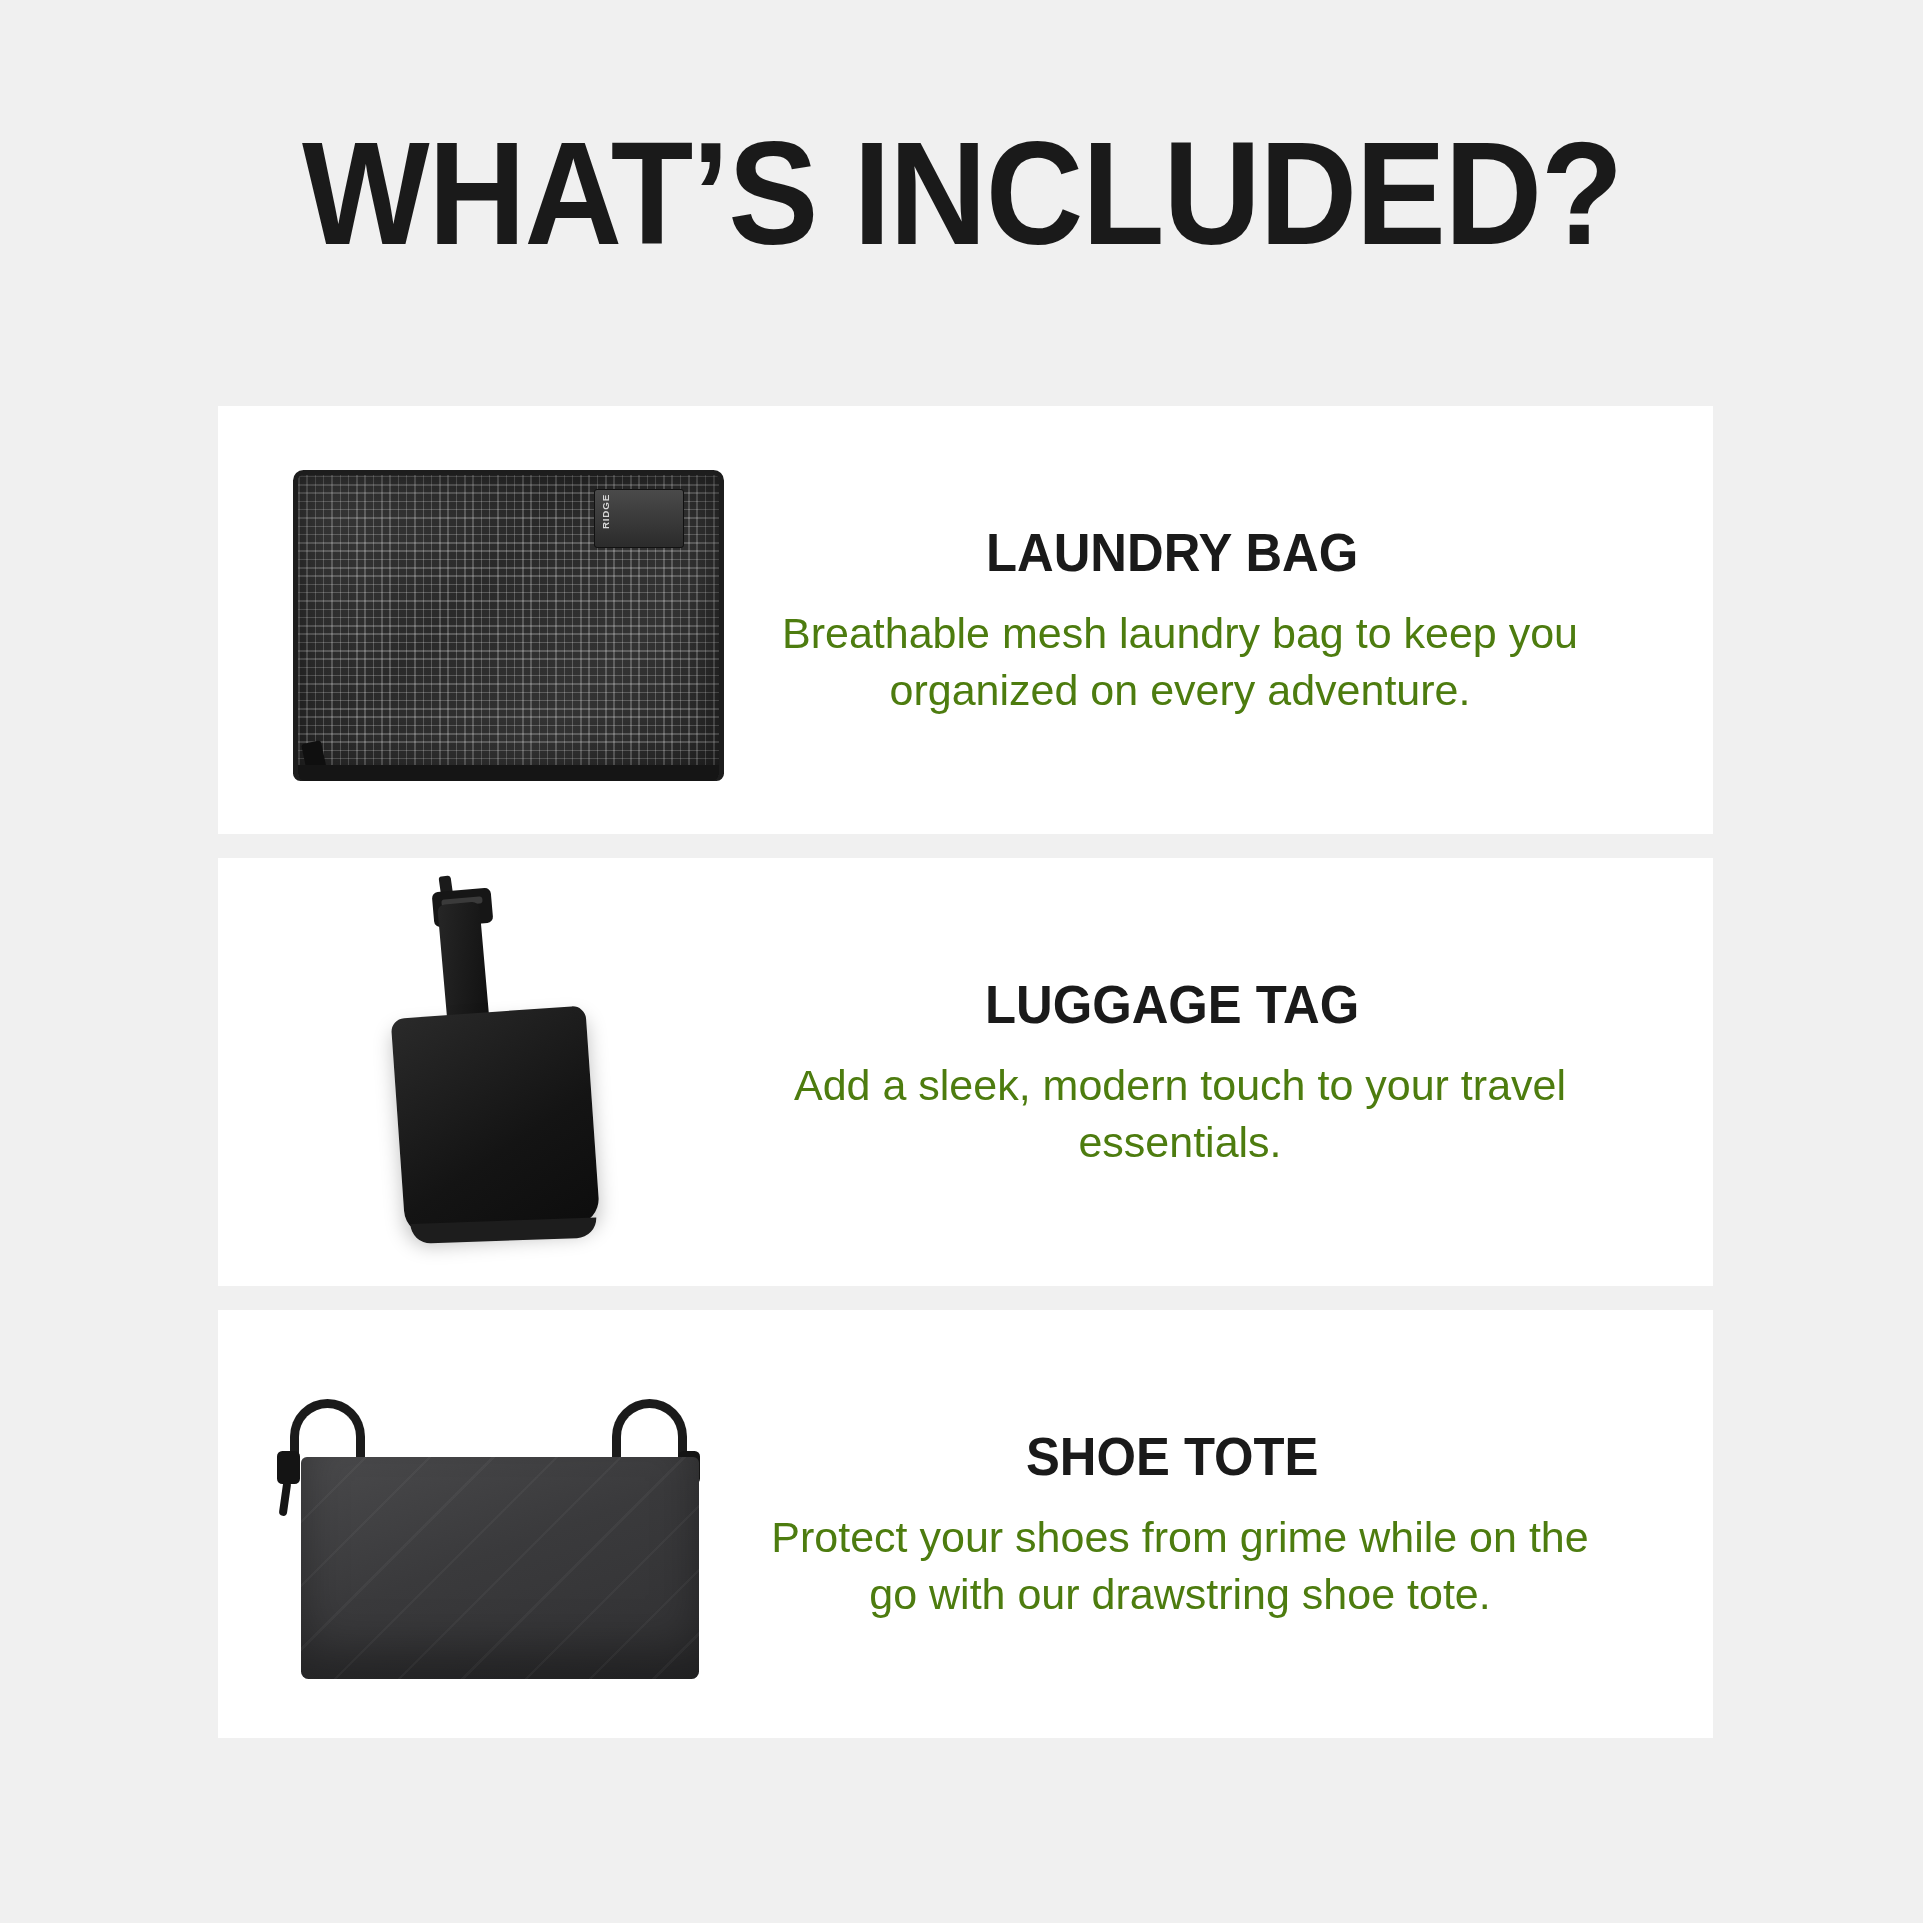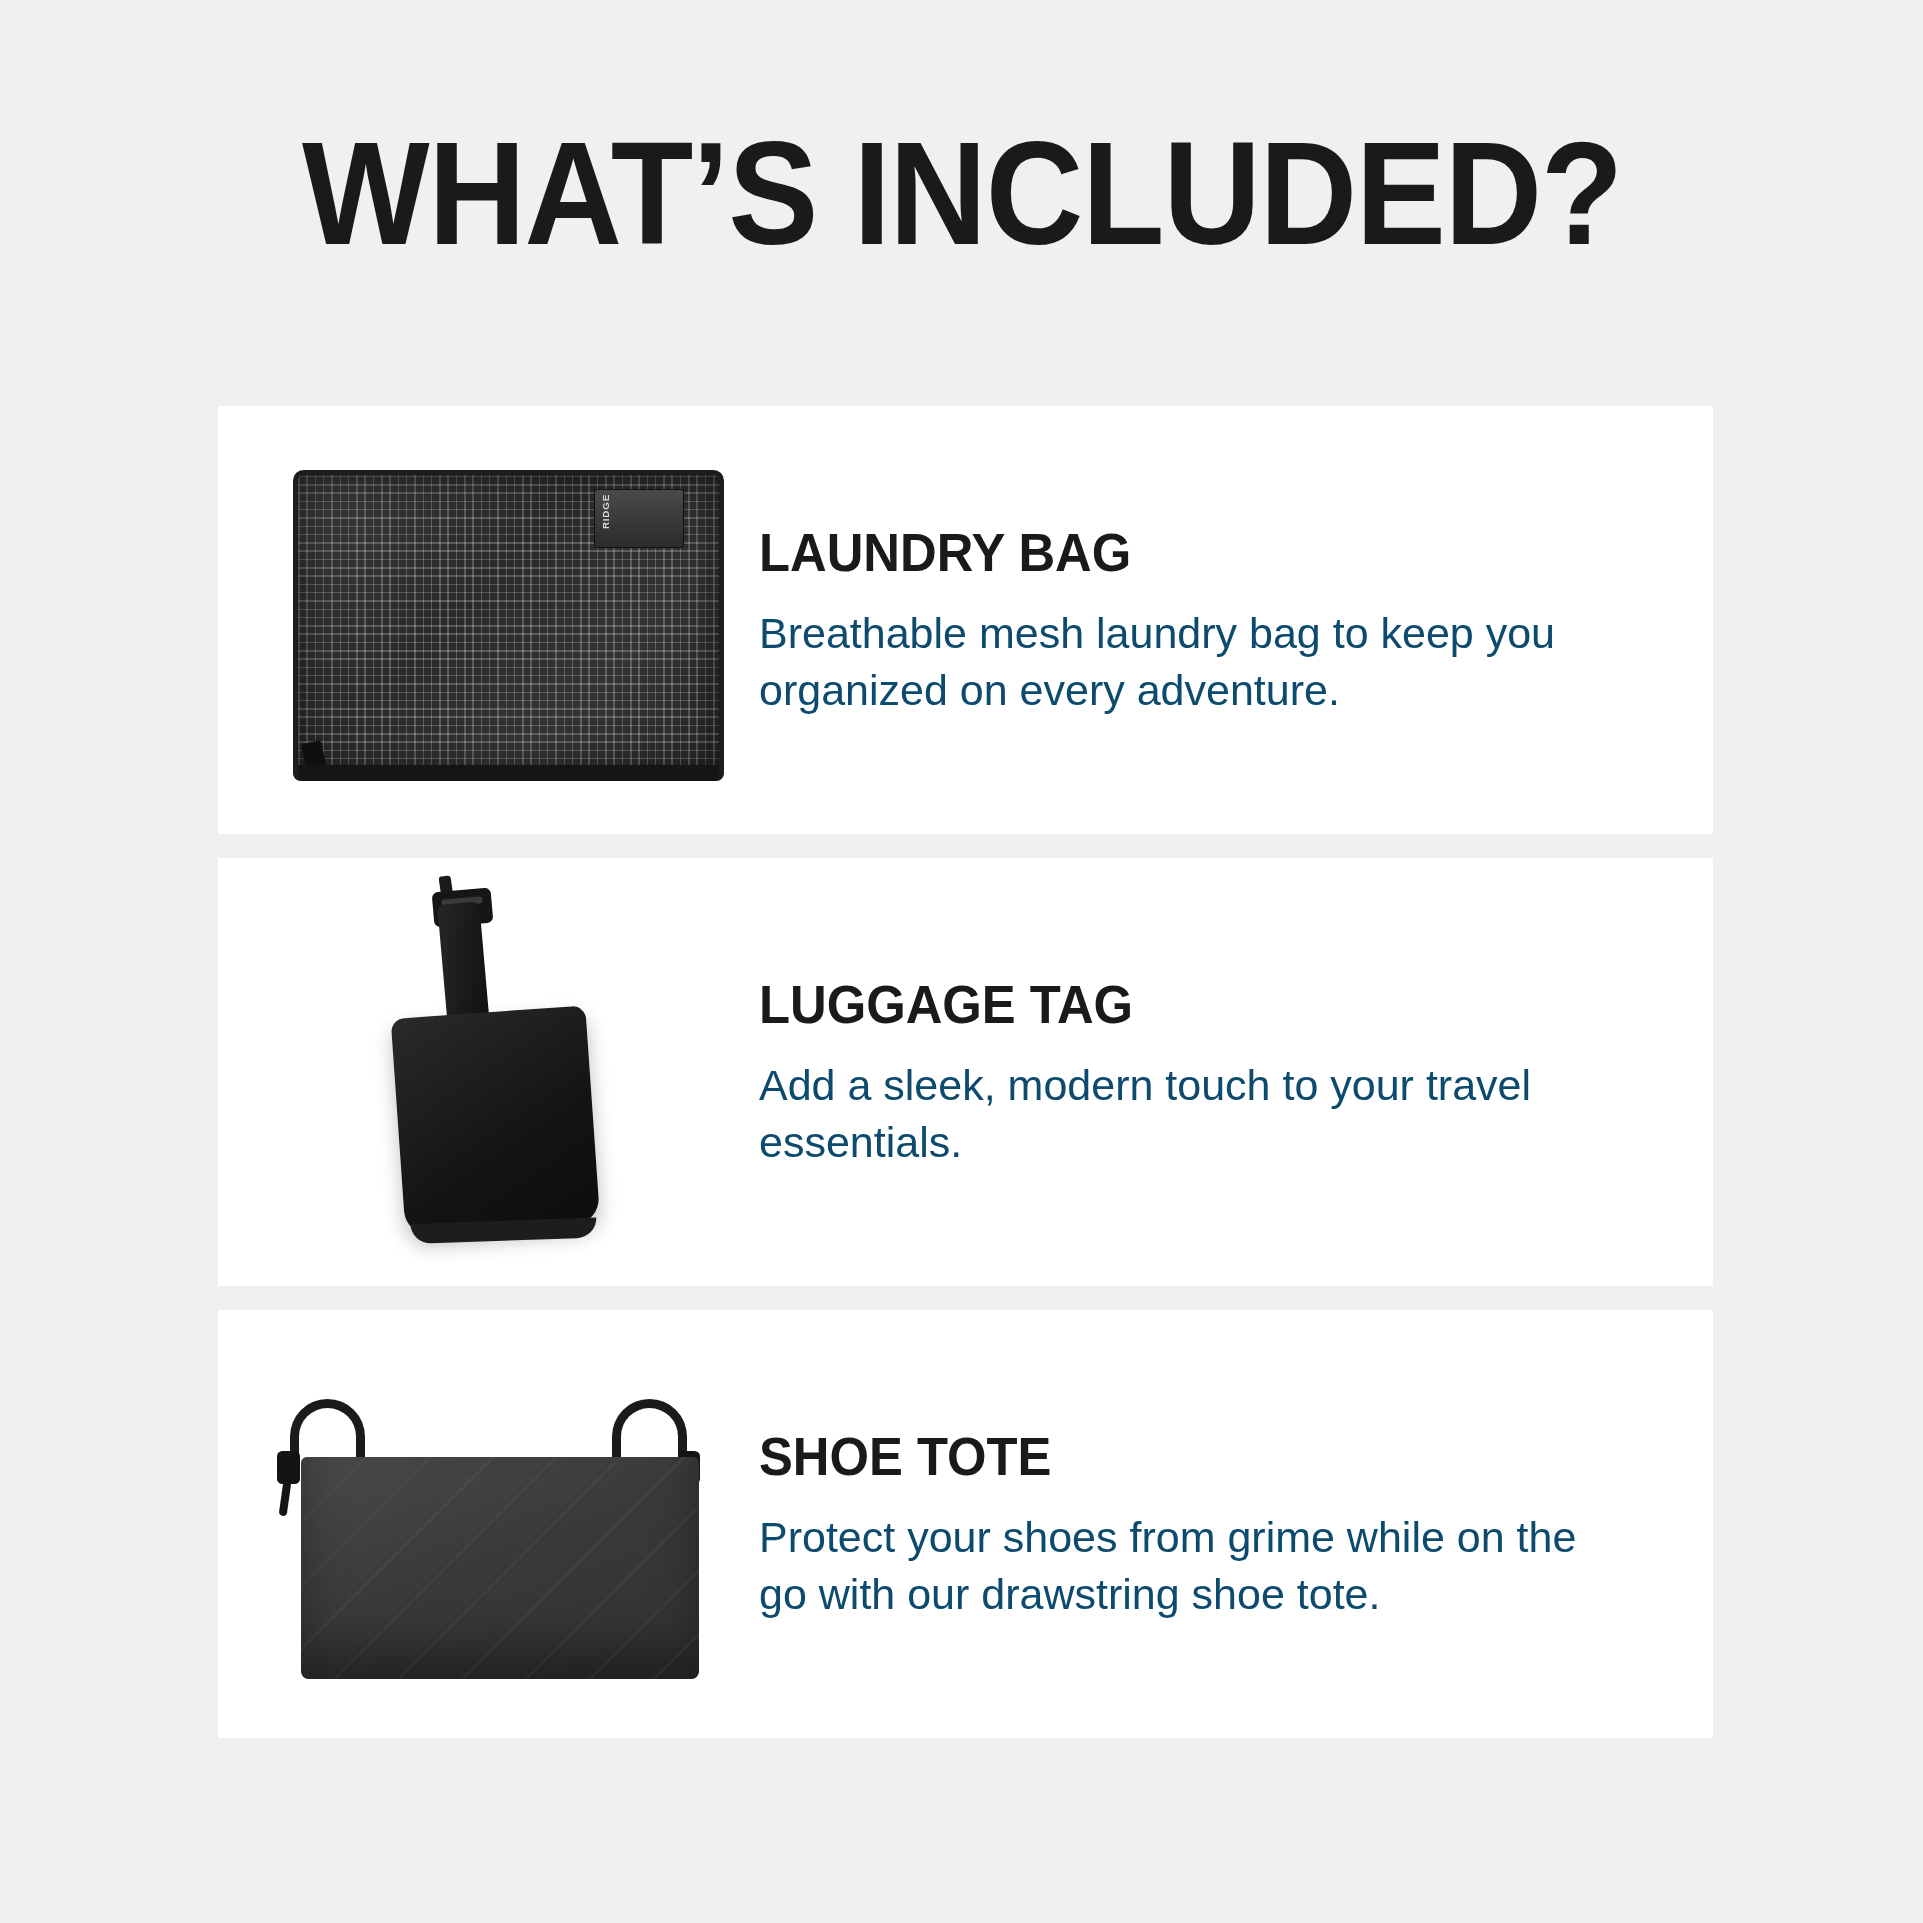--- a/index.html
+++ b/index.html
@@ -56,39 +56,40 @@
   .card-image {
     width: 541px;
     height: 428px;
     position: relative;
     flex: 0 0 541px;
   }
 
   .card-text {
     flex: 1 1 auto;
     padding-right: 75px;
+    text-align: center;
   }
 
   .card-title {
     font-family: "Liberation Sans", sans-serif;
     font-weight: 700;
     font-size: 54px;
     letter-spacing: 0px;
     color: #1a1a1a;
     margin: 0 0 22.5px 0;
     transform: scaleX(0.94);
     transform-origin: left center;
   }
 
   .card-desc {
     font-family: "Liberation Sans", sans-serif;
     font-weight: 400;
     font-size: 43px;
     line-height: 1.33;
-    color: #0c4a6e;
+    color: #4d7c0f;
     margin: 0;
     max-width: 842px;
   }
 
   
   .mesh-bag {
     position: absolute;
     left: 75px;
     top: 64px;
     width: 421px;

